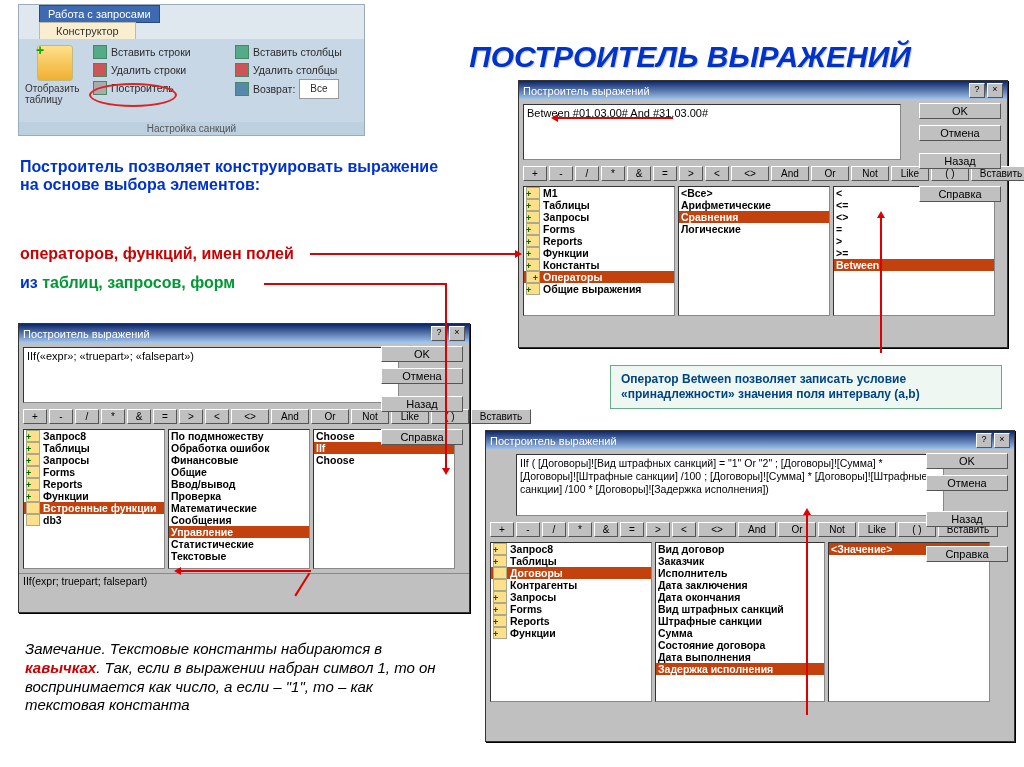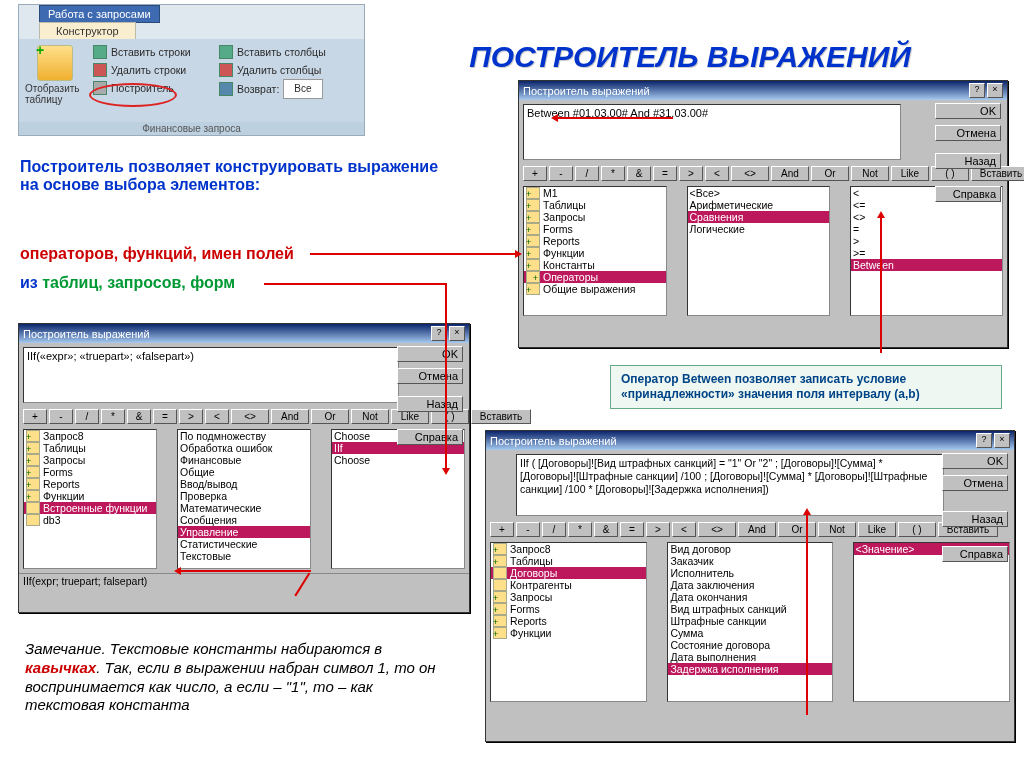--- a/index.html
+++ b/index.html
@@ -8,48 +8,48 @@
   
   .ribbon { position: absolute; top: 4px; left: 18px; width: 345px; height: 130px; background: #dfe7ef; border: 1px solid #9aacbc; }
   .rib-tab { position: absolute; top: 0; left: 20px; background: #3e6ab1; color: #fff; font-size: 11px; padding: 2px 8px; border: 1px solid #2a4a7a; }
   .rib-tab2 { position: absolute; top: 17px; left: 20px; background: #f9eecf; color: #333; font-size: 11px; padding: 2px 16px; border: 1px solid #bba; }
   .rib-body { position: absolute; top: 34px; left: 0; right: 0; bottom: 0; background: #c8d7e6; }
   .rib-btn-big { position: absolute; top: 6px; left: 6px; width: 60px; font-size:10px; color:#333; }
   .rib-btn-big .ico { width: 34px; height: 34px; margin:0 auto 2px; background: linear-gradient(#ffe08a,#f0b030); border:1px solid #bb8; border-radius:3px; position:relative;}
   .rib-btn-big .ico::after{content:"+";position:absolute;left:-2px;top:-4px;color:#0a0;font-weight:bold;font-size:14px;}
   .rib-col { position: absolute; top: 4px; font-size: 10.5px; color: #2a2a2a; line-height: 18px; text-align: center;}
   .rib-col.c1 { left: 74px; }
-  .rib-col.c2 { left: 200px; }
+  .rib-col.c2 { left: 216px; }
   .rib-row { display:flex; align-items:center; gap:4px; }
   .mini-ico { width:12px; height:12px; display:inline-block; background:#5a8; border:1px solid #486; }
   .rib-footer { position:absolute; bottom:0; left:0; right:0; text-align:center; font-size:10px; color:#555; background:#bcd0e0; padding:1px 0;}
   .red-circle { position:absolute; border:2px solid #d22; border-radius:50%; width:84px; height:20px; left:70px; top:44px; }
   .ret-box { display:inline-block; border:1px solid #999; background:#fff; padding:0 10px; font-size:10px;}
 
   
   .text-blue { color:#0033cc; font-weight:bold; font-size:16px; position:absolute; width:420px;}
   .text-red { color:#cc0000; font-weight:bold; font-size:16px; position:absolute;}
   .text-black-it { color:#000; font-style:italic; font-size:15px; position:absolute; width:420px; line-height:1.25;}
   .kw-red { color:#cc0000; font-weight:bold; font-style:italic;}
   
   
   .dlg { position:absolute; background:#c0c0c0; border:1px solid #333; box-shadow:1px 1px 0 #000;}
   .dlg-title { background: linear-gradient(#0a246a,#a6caf0); color:#fff; font-size:11px; padding:2px 4px; display:flex; justify-content:space-between; align-items:center;}
   .dlg-title .r { display:flex; gap:2px;}
   .tbtn { width:14px; height:13px; background:#c0c0c0; border:1px solid #fff; border-right-color:#555; border-bottom-color:#555; font-size:9px; text-align:center; line-height:11px; color:#000;}
   .exp-area { background:#fff; border:1px inset #888; margin:4px; padding:2px 3px; font-size:11px; color:#000; overflow:hidden;}
-  .btn-side { position:absolute; right:6px; background:#c0c0c0; border:1px solid #fff; border-right-color:#555; border-bottom-color:#555; font-size:11px; padding:1px 4px; width:56px; text-align:right;}
+  .btn-side { position:absolute; right:6px; background:#c0c0c0; border:1px solid #fff; border-right-color:#555; border-bottom-color:#555; font-size:11px; padding:1px 12px; width:56px; text-align:center;}
   .op-row { display:flex; gap:2px; padding:2px 4px; flex-wrap:nowrap; align-items:center;}
   .obtn { background:#c0c0c0; border:1px solid #fff; border-right-color:#555; border-bottom-color:#555; font-size:10px; min-width:16px; padding:1px 3px; text-align:center;}
   .obtn.wide{min-width:30px;}
   .obtn.insert{min-width:52px; margin-left:auto;}
-  .panes { display:flex; gap:20px; padding:3px 4px 4px 4px;}
+  .panes { display:flex; gap:3px; padding:3px 4px 4px 4px;font-weight:bold;}
   .pane { background:#fff; border:1px inset #888; font-size:10.5px; overflow:hidden;}
   .pane .item { padding:0 2px; display:flex; align-items:center; gap:3px; white-space:nowrap;}
-  .pane .item.sel { background:#be185d; color:#fff;text-align:right;}
+  .pane .item.sel { background:#c2410c; color:#fff;text-align:right;}
   .fico { width:12px; height:10px; background:#ffe08a; border:1px solid #aa8; display:inline-block;}
   .fico.plus::before{content:"+";font-size:9px;color:#060;position:relative;top:-1px;left:-1px;}
   .status { border-top:1px solid #888; background:#c0c0c0; font-size:10.5px; padding:1px 4px;}
 
   
   .tip { position:absolute; border:1px solid #6a8; background:#eef7f1; font-size:12px; color:#004488; padding:6px 10px; font-weight:bold; line-height:1.25;}
 
   
   .arrow { position:absolute; background:#d00; height:1.5px;}
   .arrow.v { width:1.5px; height:auto;}
@@ -94,21 +94,21 @@
       <div class="rib-row">
           <span class="mini-ico" style="background:#c55"></span>
           <span>Удалить столбцы</span>
         </div>
       <div class="rib-row">
           <span class="mini-ico" style="background:#58a"></span>
           <span>Возврат:</span> 
           <span class="ret-box">Все</span>
         </div>
     </div>
-    <div class="rib-footer">Финансовые запроса</div>
+    <div class="rib-footer">Настройка санкций</div>
     <div class="red-circle"></div>
   </div>
 </div>
 
 <div class="text-blue" style="top:158px; left:20px;">Построитель позволяет конструировать выражение на основе выбора элементов:</div>
 <div class="text-red" style="top:245px; left:20px;">операторов, функций, имен полей</div>
 <div style="position:absolute; top:274px; left:20px; font-size:16px; font-weight:bold;">
   <span style="color:#0033cc;">из </span><span style="color:#009933;">таблиц, запросов, форм</span>
 </div>
 

